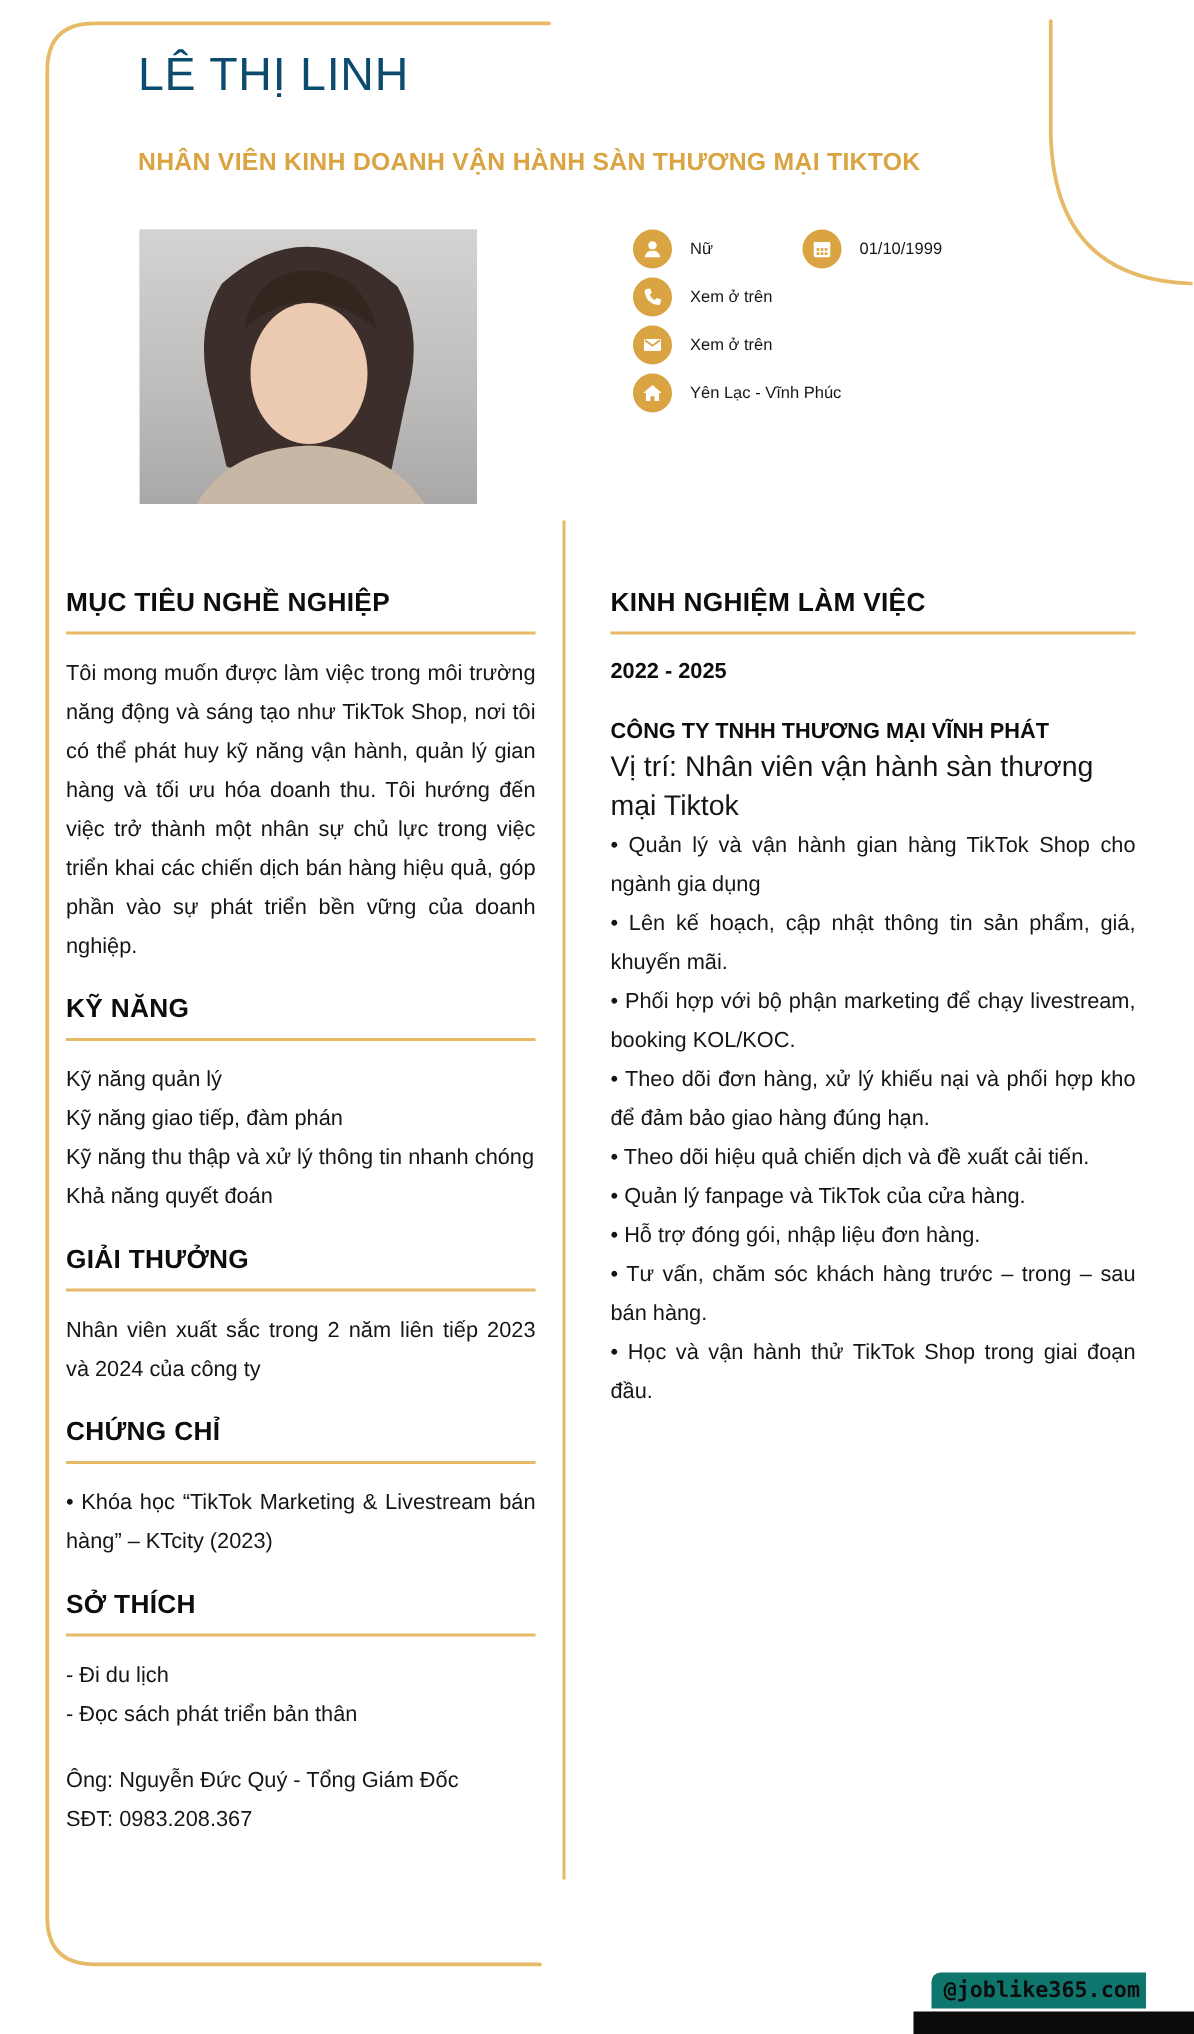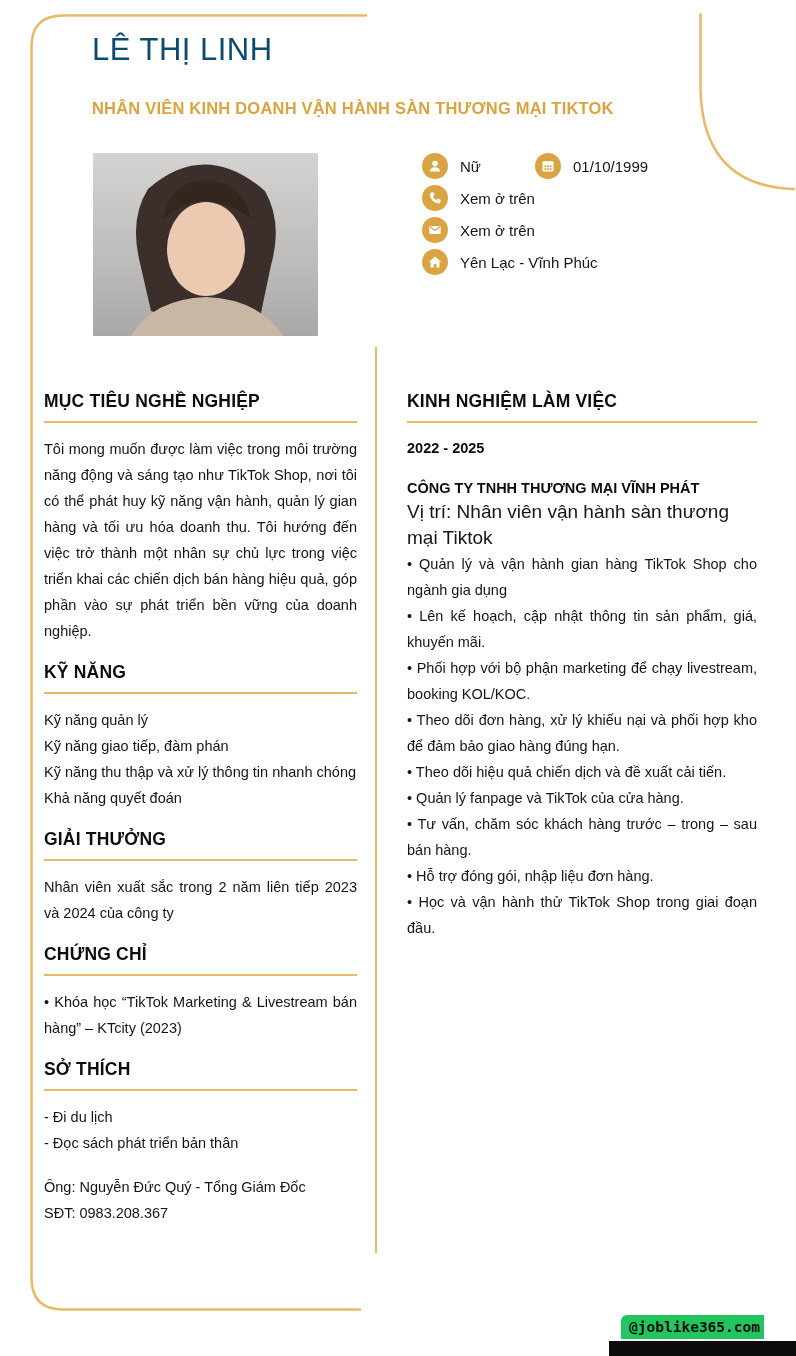--- a/index.html
+++ b/index.html
@@ -29,21 +29,21 @@
   .photo svg{display:block;}
 
   .contact{position:absolute;left:422px;top:153px;width:345px;}
   .contact-row{display:flex;align-items:center;height:26px;margin-bottom:6px;}
   .contact-pair{display:flex;align-items:center;}
   .contact-pair.first{width:113px;}
   .icon-circle{
     width:26px;height:26px;border-radius:50%;background:var(--accent);
     display:flex;align-items:center;justify-content:center;flex:0 0 26px;
   }
-  .contact-text{margin-left:12px;font-size:15px;color:#151515;}
+  .contact-text{margin-left:12px;font-size:11px;color:#151515;}
 
   .divider{
     position:absolute;left:375px;top:347px;width:2px;height:906px;
     background:var(--frame);
   }
 
   .col{position:absolute;top:391px;}
   .col-left{left:44px;width:313px;}
   .col-right{left:407px;width:350px;}
 
@@ -62,21 +62,21 @@
   .mt-certs{margin-top:33px;}
   .mt-hobbies{margin-top:51px;}
   .mt-reference{margin-top:27px;}
 
   .exp-period{font-size:14.5px;font-weight:700;line-height:22px;margin-top:14px;color:#0d0d0d;}
   .exp-company{font-size:14.5px;font-weight:700;line-height:22px;margin-top:18px;color:#0d0d0d;}
   .exp-position{font-size:19px;line-height:26px;color:#151515;}
   .exp-bullets p{margin:0;font-size:14.5px;line-height:26px;text-align:justify;color:#151515;}
 
   .footer-chip{
-    position:absolute;right:32px;bottom:17px;background:#22c55e;
+    position:absolute;right:32px;bottom:17px;background:#0f766e;
     padding:3px 4px 3px 8px;border-radius:6px 0 0 0;
   }
   .footer-text{
     font-family:"DejaVu Sans Mono", monospace;font-size:14.5px;font-weight:700;color:#0d0d0d;
   }
   .footer-bar{
     position:absolute;right:0;bottom:0;width:187px;height:15px;background:#0b0b0b;
   }
 </style>
 </head>
@@ -221,22 +221,22 @@
       <div class="exp-period">2022 - 2025</div>
       <div class="exp-company">CÔNG TY TNHH THƯƠNG MẠI VĨNH PHÁT</div>
       <div class="exp-position">Vị trí: Nhân viên vận hành sàn thương mại Tiktok</div>
       <div class="exp-bullets">
         <p>• Quản lý và vận hành gian hàng TikTok Shop cho ngành gia dụng</p>
         <p> • Lên kế hoạch, cập nhật thông tin sản phẩm, giá, khuyến mãi.</p>
         <p> • Phối hợp với bộ phận marketing để chạy livestream, booking KOL/KOC.</p>
         <p> • Theo dõi đơn hàng, xử lý khiếu nại và phối hợp kho để đảm bảo giao hàng đúng hạn.</p>
         <p> • Theo dõi hiệu quả chiến dịch và đề xuất cải tiến.</p>
         <p> • Quản lý fanpage và TikTok của cửa hàng.</p>
+        <p> • Hỗ trợ đóng gói, nhập liệu đơn hàng.</p>
         <p> • Tư vấn, chăm sóc khách hàng trước – trong – sau bán hàng.</p>
-        <p> • Hỗ trợ đóng gói, nhập liệu đơn hàng.</p>
         <p> • Học và vận hành thử TikTok Shop trong giai đoạn đầu.</p>
       </div>
     </div>
   </div>
 
   <div class="footer-chip">
     <span class="footer-text">@joblike365.com</span>
   </div>
   <div class="footer-bar"></div>
 

